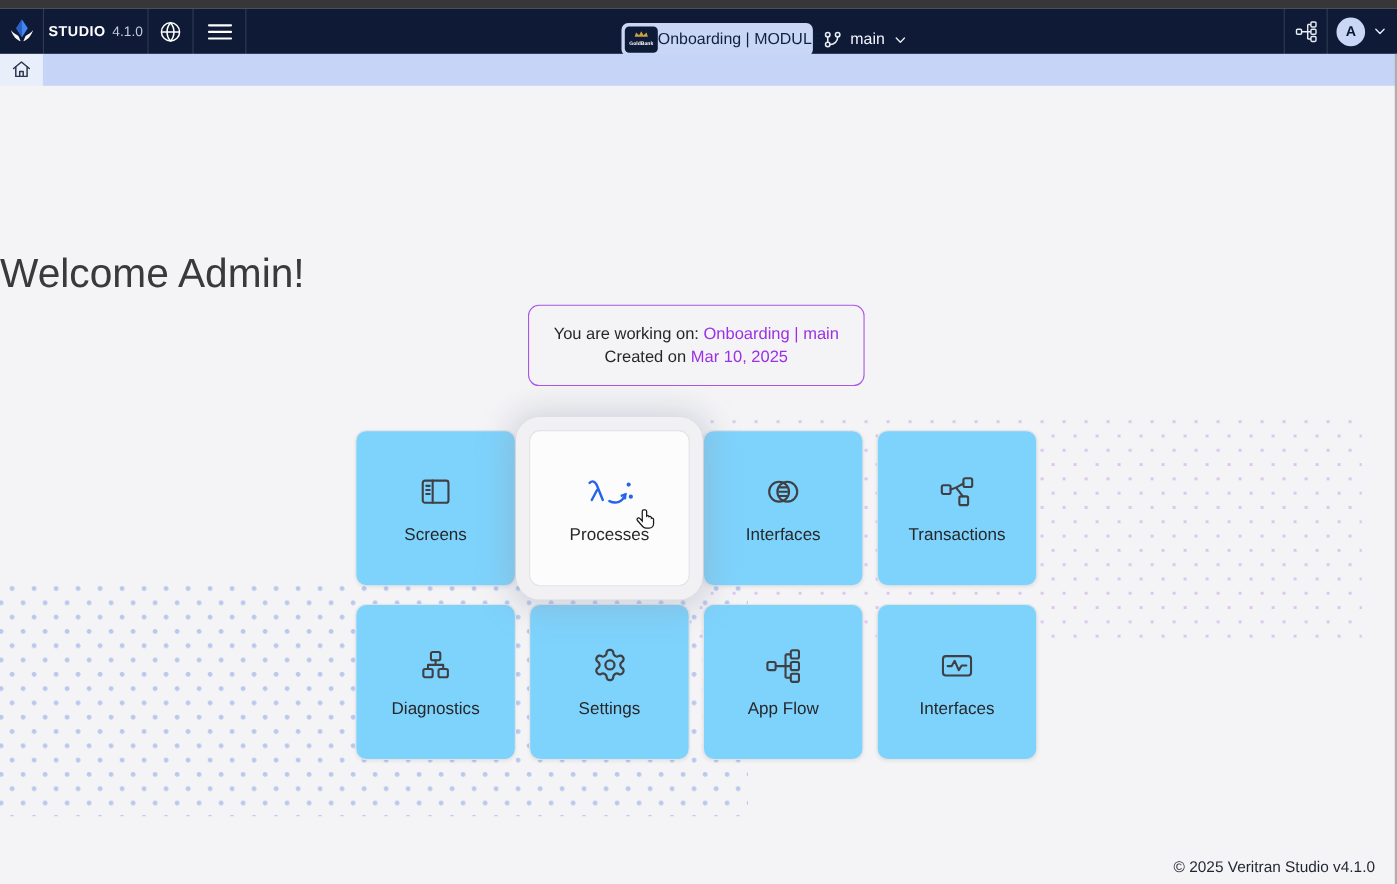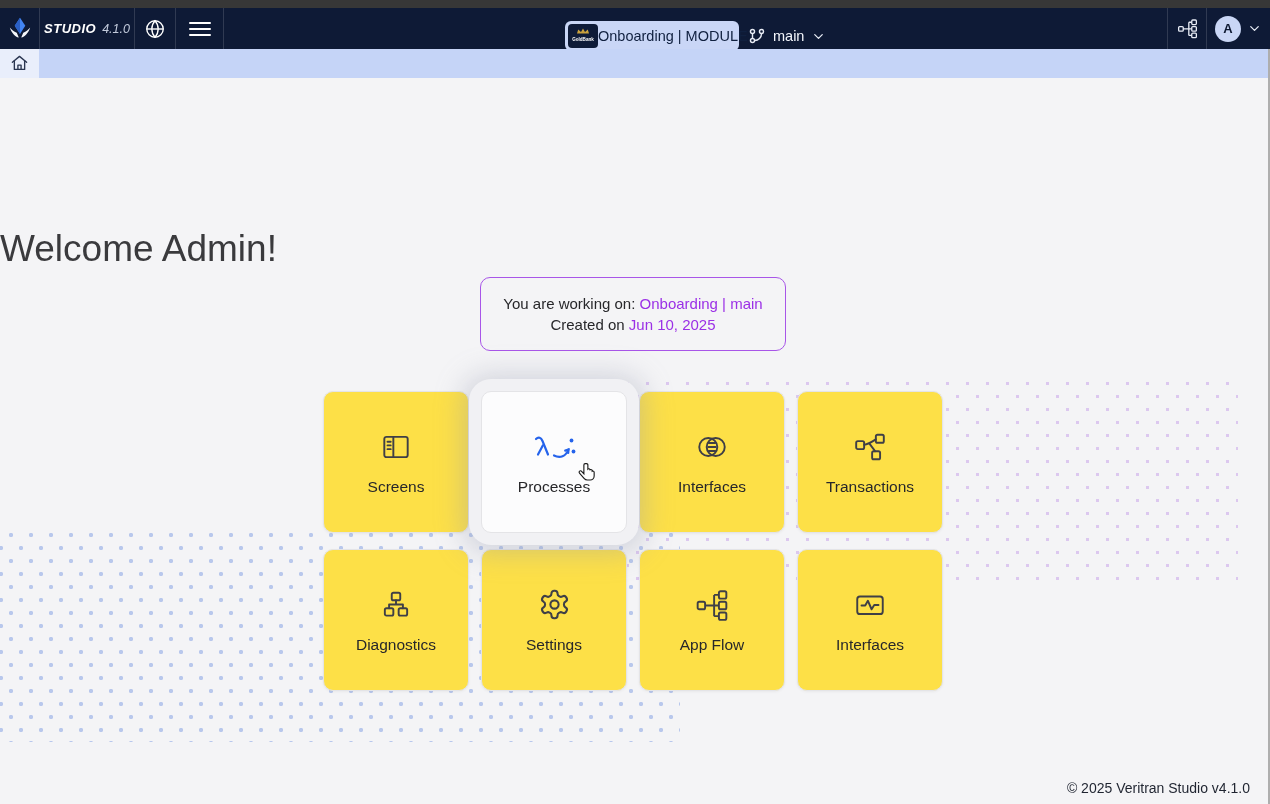--- a/index.html
+++ b/index.html
@@ -6,21 +6,21 @@
   html,body { width:1270px; height:804px; overflow:hidden; }
   body { font-family:"Liberation Sans", sans-serif; background:#f4f4f6; position:relative; }
 
   
   .top-strip { position:absolute; left:0; top:0; width:1270px; height:8px; background:#373737; }
 
   
   .navbar { position:absolute; left:0; top:8px; width:1270px; height:41px; background:#0e1a36; display:flex; align-items:stretch; color:#fff; }
   .nav-sec { display:flex; align-items:center; justify-content:center; border-right:1px solid rgba(255,255,255,0.14); }
   .nav-logo { width:40px; }
-  .nav-studio { width:95px; gap:6px;font-style:italic; }
+  .nav-studio { width:95px; gap:6px; }
   .studio-name { font-size:13px; font-weight:bold; letter-spacing:.5px; color:#fff; }
   .studio-ver { font-size:12.5px; color:#c3cbdc; }
   .nav-icon-btn { cursor:pointer; }
   .nav-globe { width:41px; }
   .nav-burger { width:48px; }
   .burger { width:22px; height:14px; display:flex; flex-direction:column; justify-content:space-between; }
   .burger span { display:block; height:2px; background:#fff; border-radius:2px; }
 
   .module-pill { position:absolute; left:565px; top:13px; height:30px; width:174px; background:#c9d6f6; border-radius:6px; display:flex; align-items:center; padding:0 8px 0 3px; cursor:pointer; }
   .gb-badge { width:30px; height:24px; background:#0e1b38; border-radius:4px; flex:0 0 auto; }
@@ -52,21 +52,21 @@
       conic-gradient(from 0deg at 3px 3px, transparent 0 270deg, #dcc8ef 270deg 360deg),
       conic-gradient(from 0deg at 3px 3px, transparent 0 270deg, #dcc8ef 270deg 360deg);
     background-size:20px 26px; background-position:6px 4px, 16px 17px; }
 
   
   .page-title { position:absolute; left:0; top:228px; width:1266px; font-size:37px; font-weight:500; color:#3a3a3d; z-index:1; }
   .info-box { position:absolute; left:480px; top:277px; width:306px; height:74px; border:1px solid #a855e8; border-radius:10px; text-align:center; padding-top:15px; font-size:15px; line-height:21px; color:#27272a; z-index:1; }
   .info-box a { color:#9b30e6; text-decoration:none; cursor:pointer; }
 
   .cards-grid { position:absolute; left:323px; top:391px; display:grid; grid-template-columns:repeat(4,146px); grid-auto-rows:142px; column-gap:12px; row-gap:16px; z-index:1; }
-  .card { background:#fde047; border:1px solid #e4e4e7; border-radius:10px; box-shadow:0 1px 3px rgba(0,0,0,0.05); display:flex; flex-direction:column; align-items:center; justify-content:center; cursor:pointer; }
+  .card { background:#7dd3fc; border:1px solid #e4e4e7; border-radius:10px; box-shadow:0 1px 3px rgba(0,0,0,0.05); display:flex; flex-direction:column; align-items:center; justify-content:center; cursor:pointer; }
   .card .icon-wrap { height:36px; display:flex; align-items:center; justify-content:center; color:#3f3f46; }
   .card .card-label { margin-top:13px; font-size:15.5px; color:#27272a; }
   .card-hovered { background:#fcfcfd; box-shadow:0 0 0 12px #f1f1f4, 0 2px 28px 18px rgba(150,155,175,0.38); position:relative; z-index:2; }
   .card-hovered .icon-wrap { color:#2563eb; }
 
   .cursor-pointer-svg { position:absolute; left:576px; top:462px; z-index:10; }
 
   .footer-text { position:absolute; right:20px; bottom:8px; font-size:14px; color:#1f2430; z-index:1; }
 
   svg { display:block; }
@@ -162,21 +162,21 @@
 <div class="dots-blue"></div>
 <div class="dots-purple"></div>
 
 <h1 class="page-title">Welcome Admin!</h1>
 
 <div class="info-box">
   <div>
     <span>You are working on: </span><a>Onboarding | main</a>
   </div>
   <div>
-    <span>Created on </span><a>Jun 10, 2025</a>
+    <span>Created on </span><a>Mar 10, 2025</a>
   </div>
 </div>
 
 <div class="cards-grid">
 
   <div class="card">
     <div class="icon-wrap">
       <svg width="34" height="34" viewBox="0 0 32 32" fill="none" stroke="currentColor" stroke-width="1.8" stroke-linecap="round">
         <rect x="5" y="6.5" width="22" height="19" rx="2"></rect>
         <line x1="13.5" y1="6.5" x2="13.5" y2="25.5"></line>

